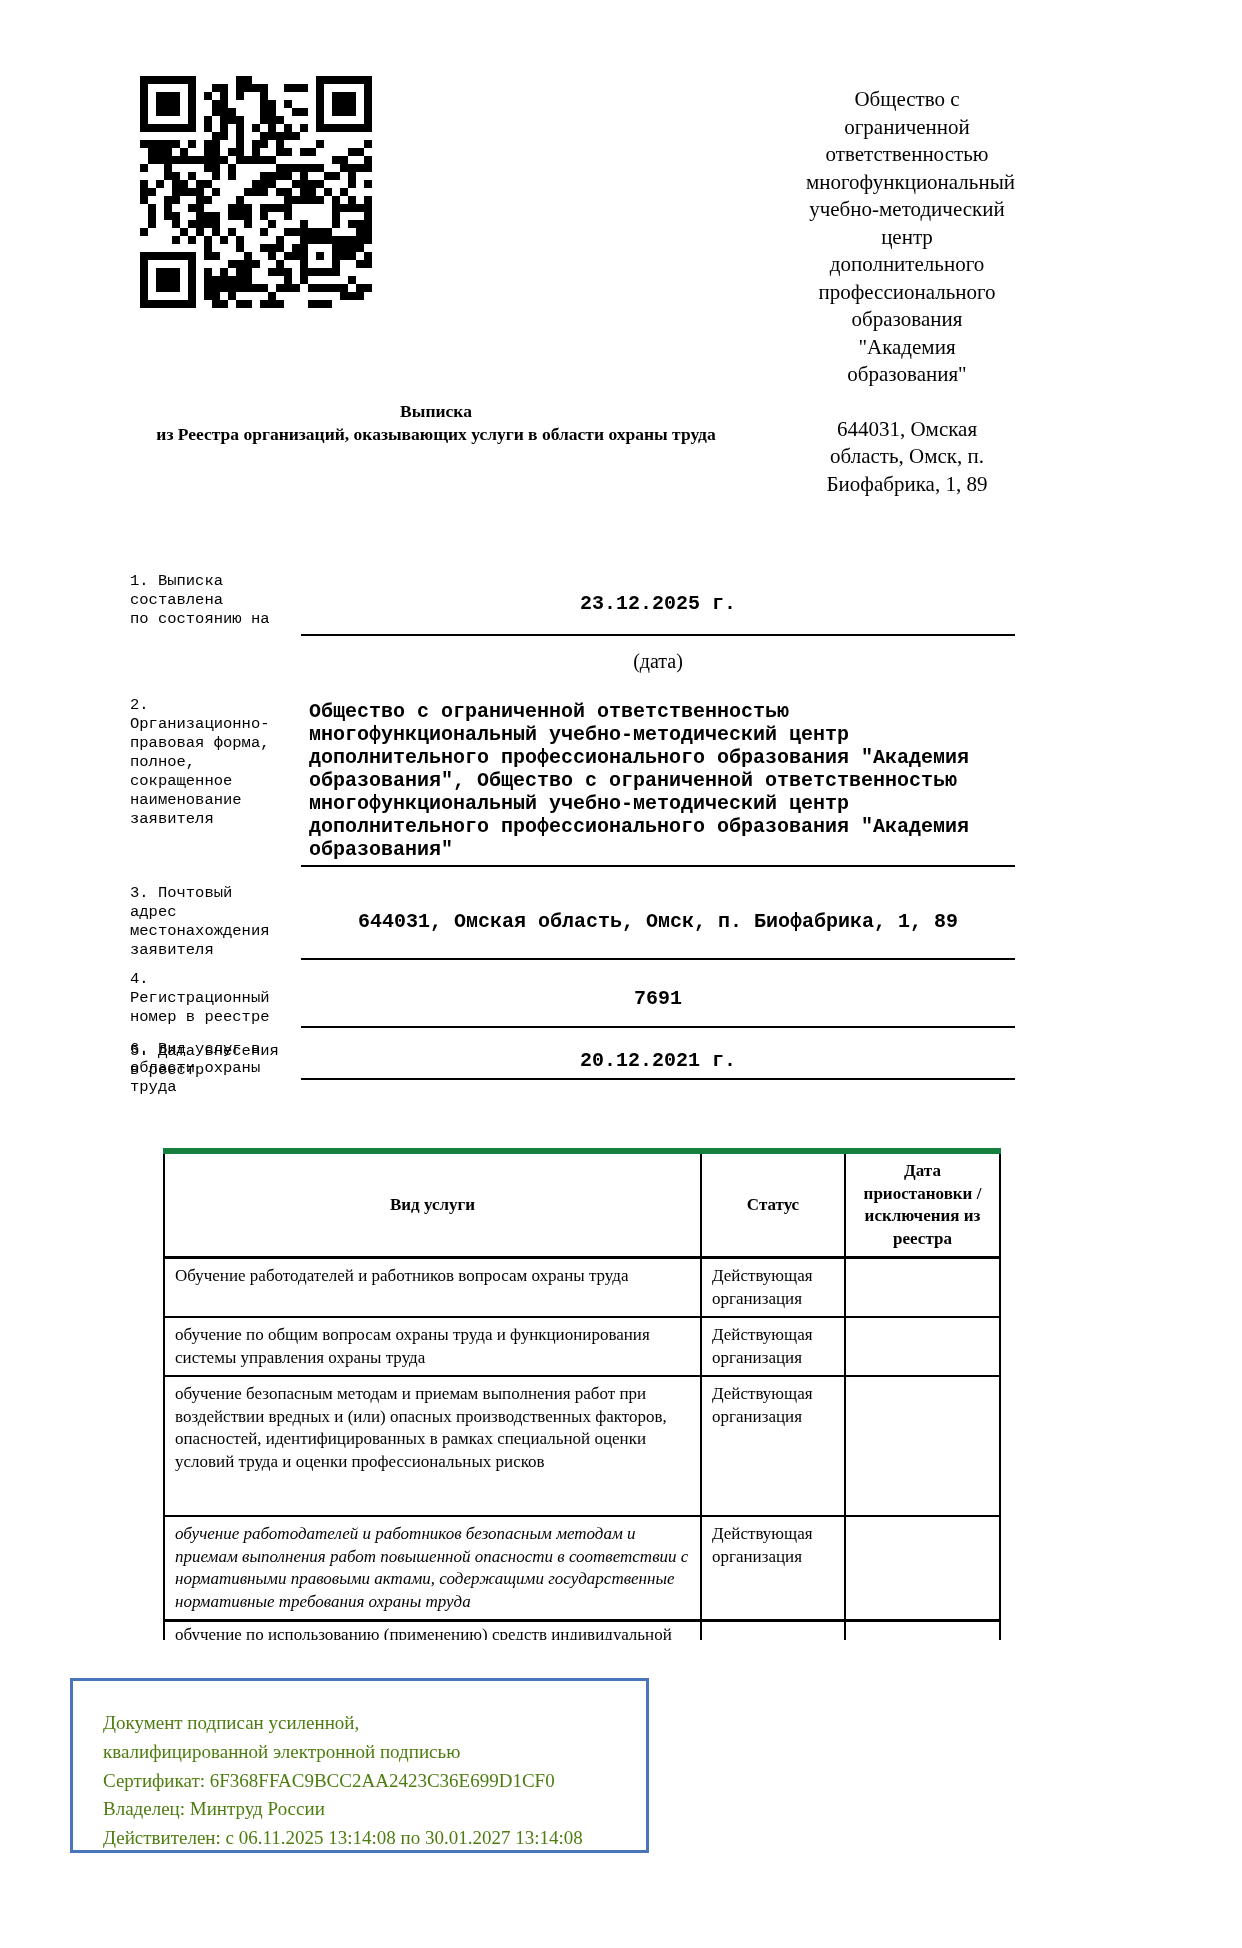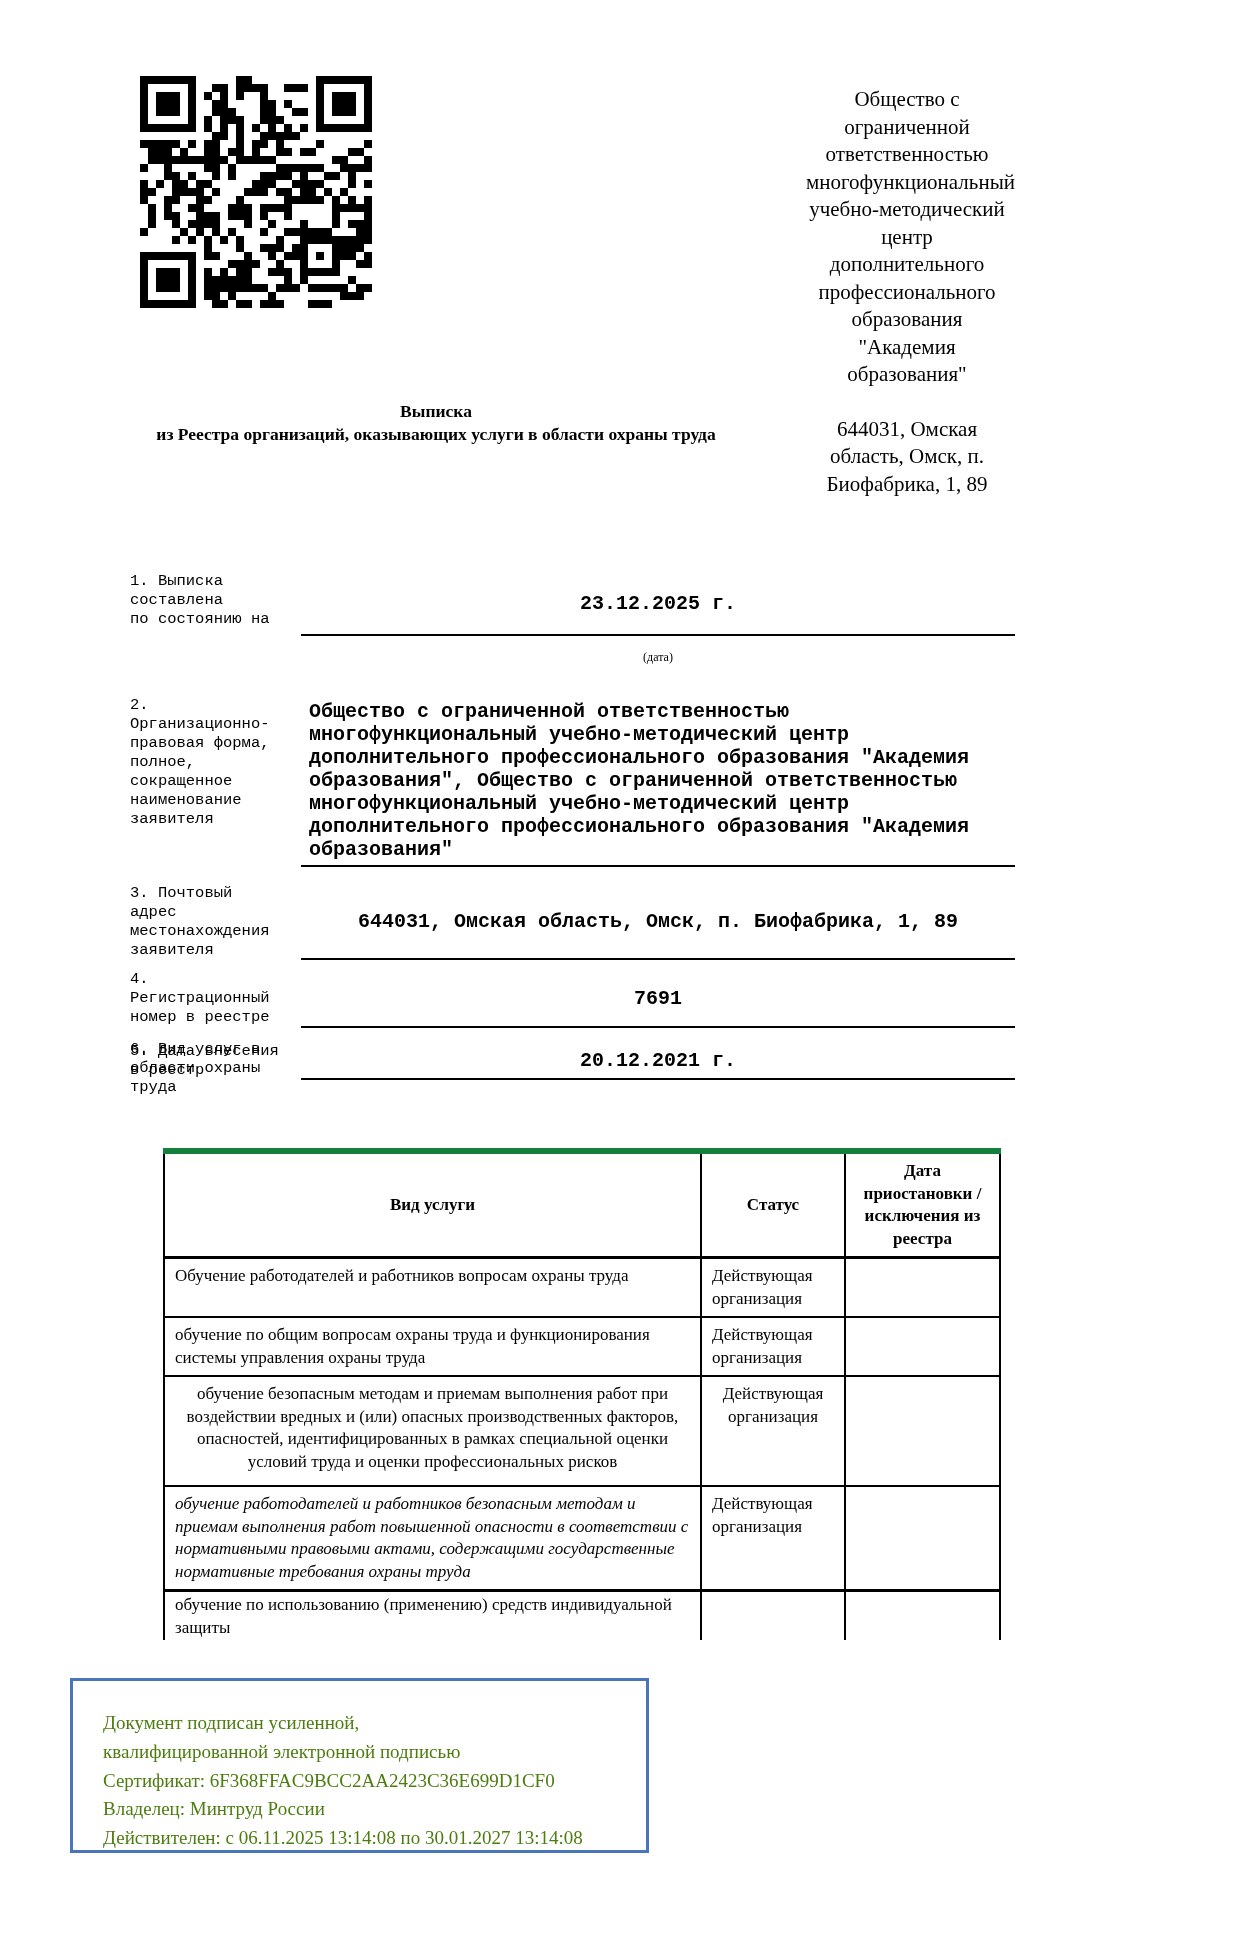--- a/index.html
+++ b/index.html
@@ -14,29 +14,29 @@
   .fields{position:absolute;left:130px;top:0;width:890px;height:1148px;}
   .field{position:absolute;display:flex;width:885px;left:0;font-family:Liberation Mono, monospace;}
   .f1{top:572px}.f2{top:696px}.f3{top:884px}.f4{top:970px}.f5{top:1042px}.f6{top:1040px}
   .flabel{width:171px;padding-right:12px;box-sizing:border-box;font-size:15.5px;
           line-height:19px;white-space:pre-line;}
   .fvalue{width:714px;border-bottom:2px solid #000;display:flex;align-items:center;
           justify-content:center;text-align:left;font-weight:bold;font-size:20px;
           line-height:23px;box-sizing:border-box;padding:4px 8px;}
   .v1{min-height:64px}.v2{min-height:170px}.v3{min-height:73px}.v4{min-height:58px}.v5{min-height:37px}
   .f6 .fvalue{border-bottom:none;min-height:0;}
-  .caption{position:absolute;left:171px;top:650px;width:714px;text-align:center;font-size:12px;}
+  .caption{position:absolute;left:171px;top:650px;width:714px;text-align:center;font-size:20px;}
   #tablewrap{position:absolute;left:163px;top:1148px;width:850px;height:492px;overflow:hidden;}
   table.svc{border-collapse:collapse;width:836px;table-layout:fixed;font-size:17px;line-height:22.5px;}
   table.svc th,table.svc td{border:2px solid #000;padding:6px 10px;vertical-align:top;
                             overflow:hidden;box-sizing:border-box;}
   table.svc thead th{border-top:6px solid #15803d;border-bottom:3px solid #000;text-align:center;
                      vertical-align:middle;font-weight:bold;height:97px;padding:6px 4px;}
   td.status{vertical-align:middle;}
-  tr.r3 td{height:110px;text-align:center;}
+  tr.r3 td{height:140px;}
   tr.r4 td{height:102px;border-bottom:3px solid #000;}
   .clip4{max-height:92px;overflow:hidden;font-style:italic;}
   tr.r5 td{padding-top:2px;}
   .sig{position:absolute;left:70px;top:1678px;width:579px;height:175px;box-sizing:border-box;
        border:3px solid #4a74bc;padding:28px 12px 0 30px;color:#6e82b0;
        font-size:19px;line-height:28.8px;}
 </style>
 </head>
 <body>
 

